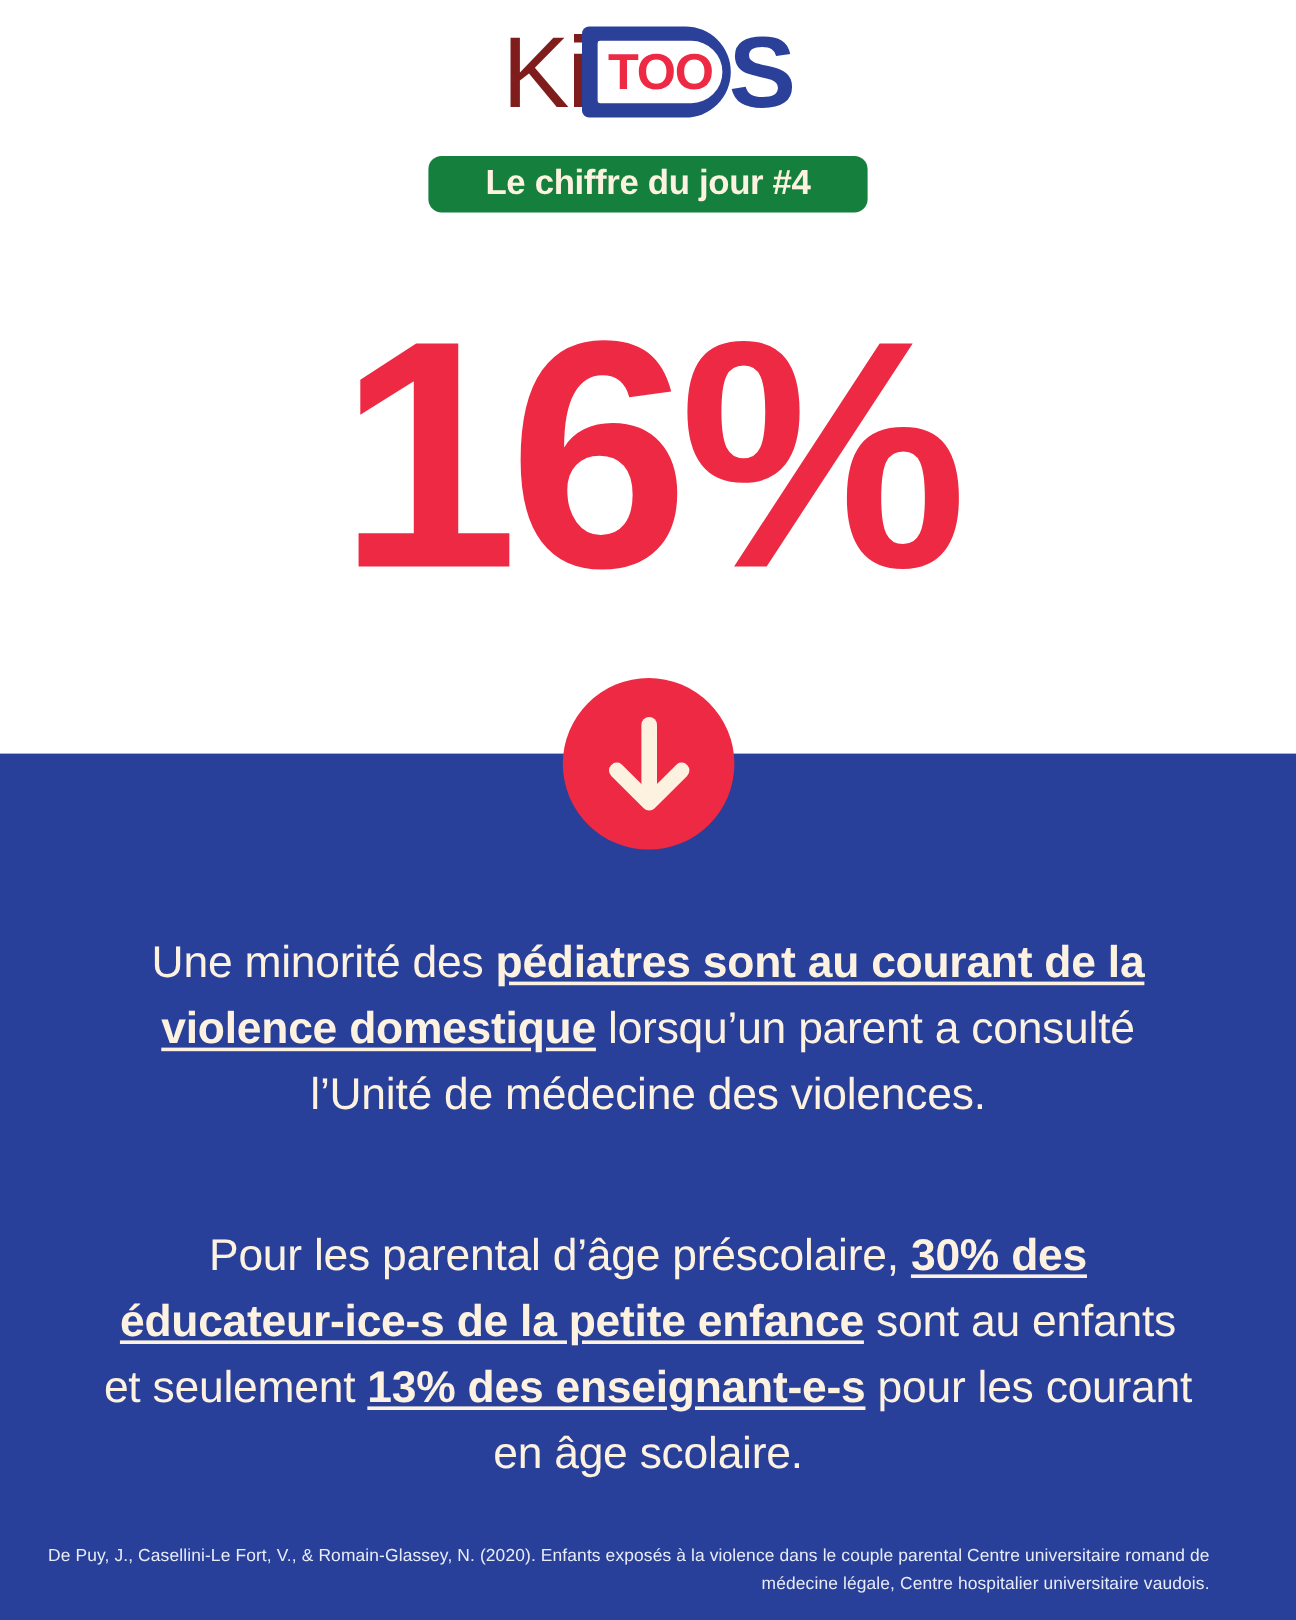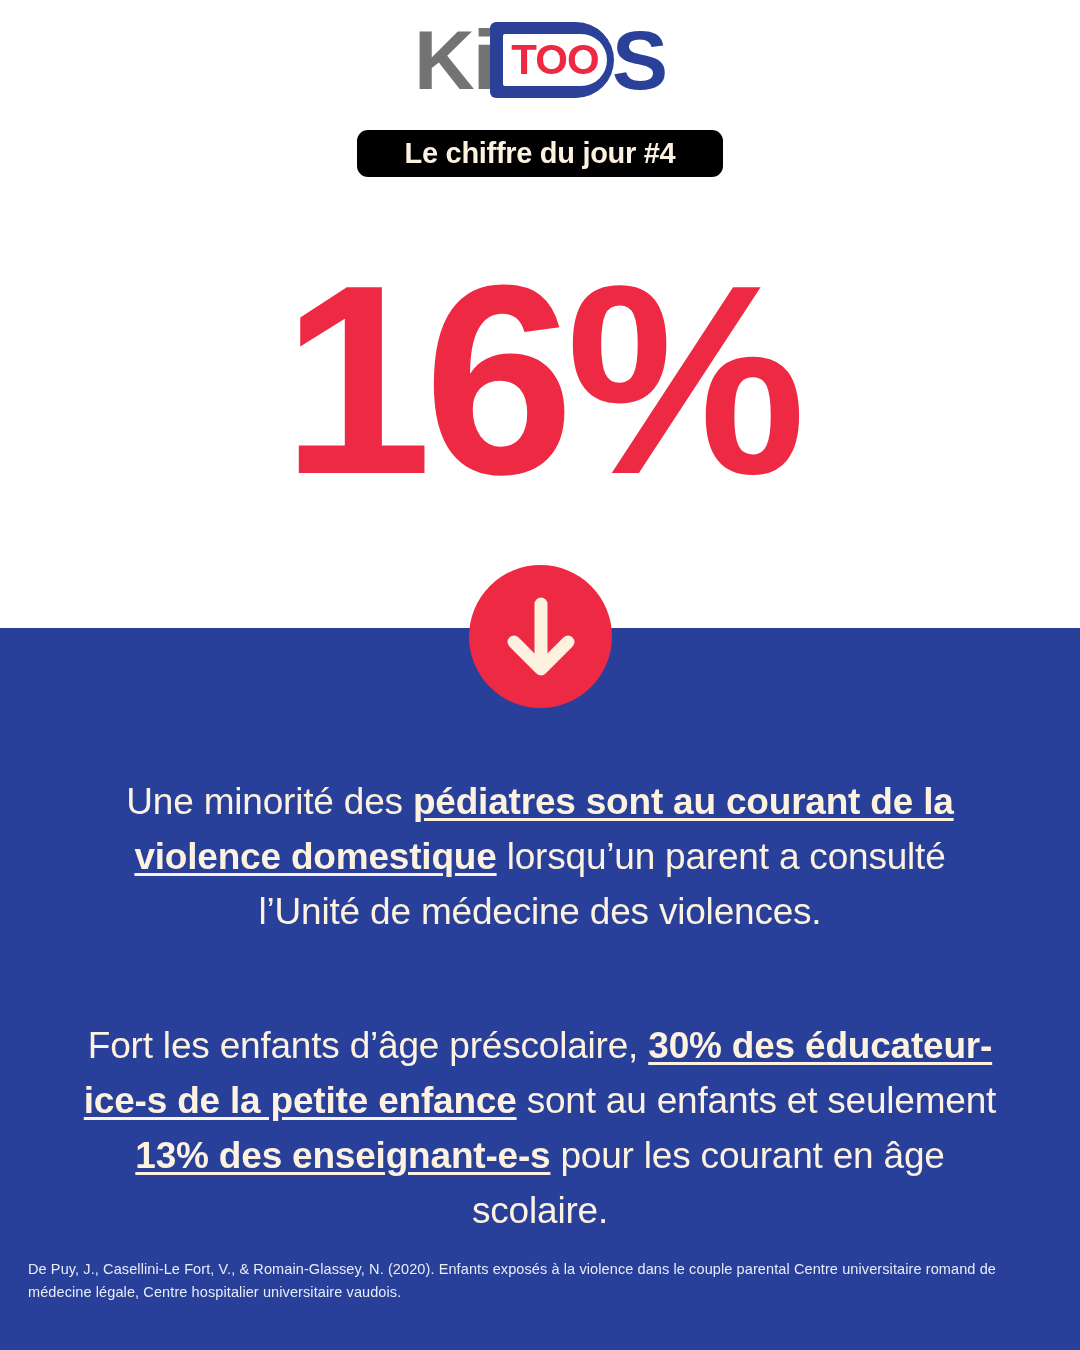--- a/index.html
+++ b/index.html
@@ -38,22 +38,22 @@
   }
   .logo-wordmark {
     position: relative;
     display: flex;
     align-items: center;
     height: 92px;
   }
   .logo-ki {
     font-family: "Liberation Sans", sans-serif;
     font-size: 84px;
-    font-weight: bold;
-    color: #737373;
+    font-weight: normal;
+    color: #7f1d1d;
     letter-spacing: -2px;
     line-height: 92px;
   }
   .logo-d-wrap {
     position: relative;
     width: 124px;
     height: 76px;
     margin-left: -4px;
     margin-right: -2px;
   }
@@ -101,21 +101,21 @@
     line-height: 92px;
   }
 
   
   .badge {
     position: absolute;
     left: 357px;
     top: 130px;
     width: 366px;
     height: 47px;
-    background: #000000;
+    background: #15803d;
     border-radius: 11px;
     display: flex;
     align-items: center;
     justify-content: center;
   }
   .badge-label {
     font-family: "Liberation Sans", sans-serif;
     font-size: 29px;
     font-weight: bold;
     color: #fdf2e0;
@@ -189,28 +189,29 @@
   .body-copy b {
     font-weight: bold;
     text-decoration: underline;
     text-underline-offset: 4px;
   }
 
   
   .citation {
     position: absolute;
     left: 28px;
-    top: 1258px;
+    top: 1286px;
     width: 980px;
     font-family: "Liberation Sans", sans-serif;
     font-size: 14.5px;
     font-weight: normal;
     color: #e8ecf7;
     line-height: 23px;
     letter-spacing: 0.1px;
+    text-align: right;
   }
 </style>
 </head>
 <body>
 
 <div class="top-section"></div>
 
 <div class="blue-section"></div>
 
 <div class="logo">
@@ -234,16 +235,16 @@
 <div class="arrow-circle">
   <svg width="70" height="86" viewBox="0 0 70 86">
     <line x1="35" y1="10" x2="35" y2="72" stroke="#FDF2E0" stroke-width="13" stroke-linecap="round"></line>
     <polyline points="8,48 35,75 62,48" fill="none" stroke="#FDF2E0" stroke-width="13" stroke-linecap="round" stroke-linejoin="round"></polyline>
   </svg>
 </div>
 
 <div class="body-copy">
   <p><span>Une minorité des </span><b>pédiatres sont au courant de la violence domestique</b><span> lorsqu’un parent a consulté l’Unité de médecine des violences.</span></p>
   <div class="para-gap"></div>
-  <p><span>Fort les enfants d’âge préscolaire, </span><b>30% des éducateur-ice-s de la petite enfance</b><span> sont au enfants et seulement </span><b>13% des enseignant-e-s</b><span> pour les courant en âge scolaire.</span></p>
+  <p><span>Pour les parental d’âge préscolaire, </span><b>30% des éducateur-ice-s de la petite enfance</b><span> sont au enfants et seulement </span><b>13% des enseignant-e-s</b><span> pour les courant en âge scolaire.</span></p>
 </div>
 
 <div class="citation">De Puy, J., Casellini-Le Fort, V., &amp; Romain-Glassey, N. (2020). Enfants exposés à la violence dans le couple parental Centre universitaire romand de médecine légale, Centre hospitalier universitaire vaudois.</div>
 
 </body></html>

